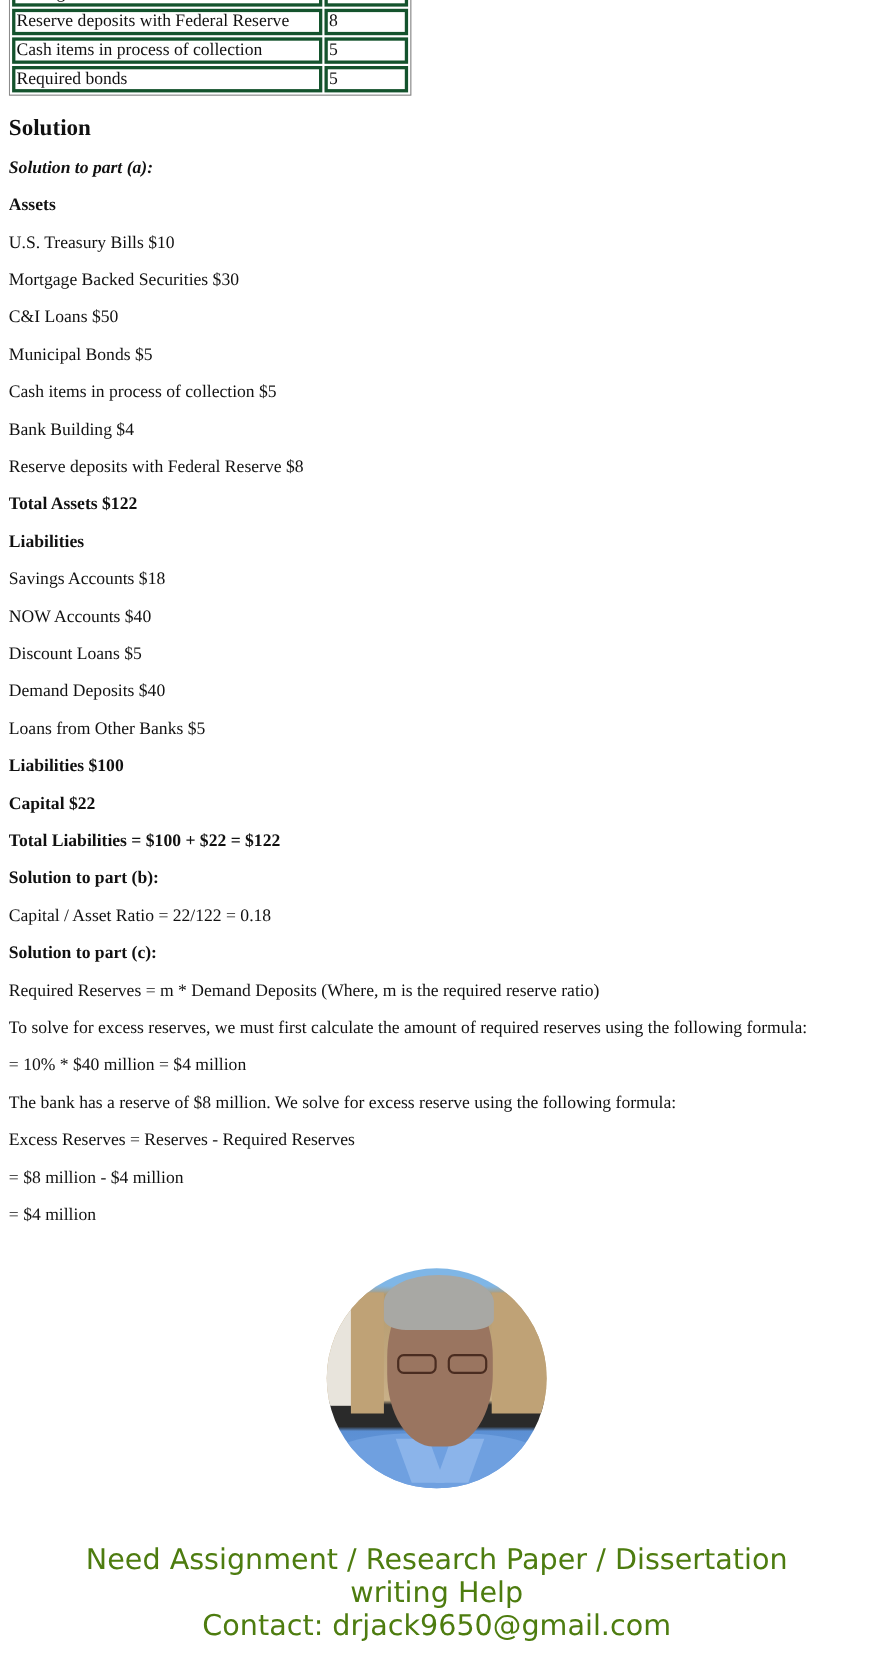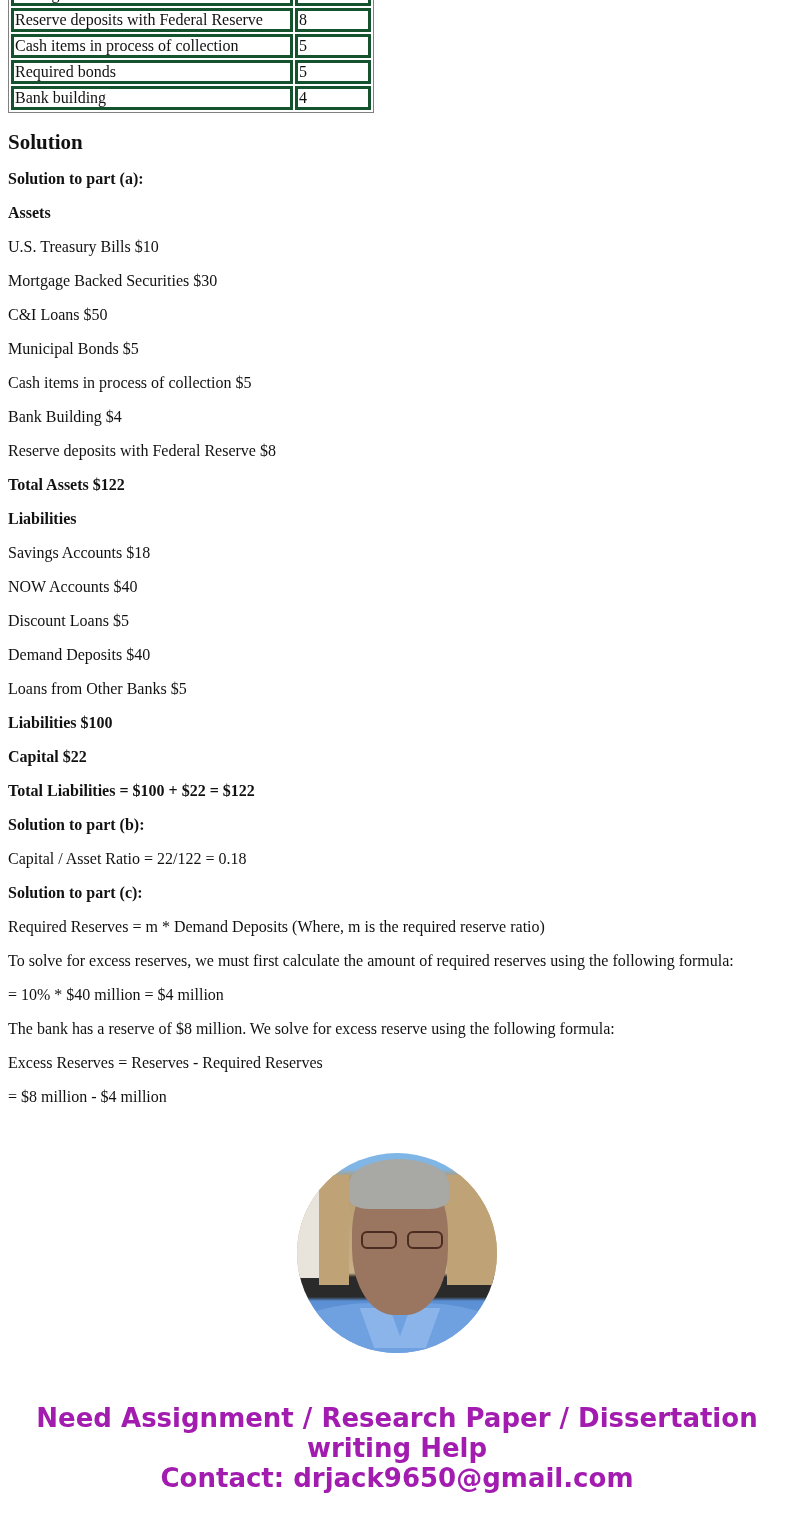--- a/index.html
+++ b/index.html
@@ -17,21 +17,21 @@
     }
     table.data td {
       border: 3px solid #14532d; padding: 0 1px; height: 18px;
     }
     table.data td.label { width: 274px; }
     table.data td.value { width: 68px; }
     h3 {
       font-size: 21px; font-weight: bold; margin: 18px 0 0 0; line-height: 22px;
     }
     p { margin: 16px 0 0 0; line-height: 18px; }
-    p.first { margin-top: 17px; }
+    p.first { margin-top: 17px; font-style: italic; }
     .bold { font-weight: bold; }
     .photo {
       position: absolute; left: 297px; top: 1153px; width: 200px; height: 200px;
       border-radius: 50%; overflow: hidden;
       background: linear-gradient(#7fb6e6 0%, #7fb6e6 8%, #b49a6e 12%, #c9b088 60%, #2a2a2a 62%, #2a2a2a 72%, #5b8fd3 74%, #6d9ee0 100%);
     }
     .photo .wall-left { position: absolute; left: 0; top: 25px; width: 30px; height: 100px; background: #e8e4dc; }
     .photo .panel-l { position: absolute; left: 22px; top: 22px; width: 30px; height: 110px; background: #bfa276; }
     .photo .panel-r { position: absolute; right: 0; top: 22px; width: 50px; height: 110px; background: #bfa276; }
     .photo .head {
@@ -50,22 +50,22 @@
       border-radius: 6px; box-sizing: border-box;
     }
     .photo .shirt {
       position: absolute; left: -10px; top: 150px; width: 220px; height: 80px;
       background: #6fa0e0; border-radius: 40% 40% 0 0;
     }
     .photo .collar-l { position: absolute; left: 70px; top: 155px; width: 30px; height: 40px; background: #8bb4ea; transform: skewX(20deg); }
     .photo .collar-r { position: absolute; left: 106px; top: 155px; width: 30px; height: 40px; background: #8bb4ea; transform: skewX(-20deg); }
     .footer {
       position: absolute; left: 0; top: 1403px; width: 794px; text-align: center;
-      font-family: "DejaVu Sans", sans-serif; font-weight: bold; font-size: 26px;
-      line-height: 30px; color: #a21caf;
+      font-family: "DejaVu Sans", sans-serif; font-weight: normal; font-size: 26px;
+      line-height: 30px; color: #4d7c0f;
     }
     .footer div { display: block; }
   </style>
 </head>
 <body>
 
 <div class="content">
   <table class="data">
     <tbody>
       <tr>
@@ -76,24 +76,20 @@
         <td class="label">Reserve deposits with Federal Reserve</td>
         <td class="value">8</td>
       </tr>
       <tr>
         <td class="label">Cash items in process of collection</td>
         <td class="value">5</td>
       </tr>
       <tr>
         <td class="label">Required bonds</td>
         <td class="value">5</td>
-      </tr>
-      <tr>
-        <td class="label">Bank building</td>
-        <td class="value">4</td>
       </tr>
     </tbody>
   </table>
 
   <h3>Solution</h3>
 
   <p class="bold first">Solution to part (a):</p>
   <p class="bold">Assets</p>
   <p>U.S. Treasury Bills $10</p>
   <p>Mortgage Backed Securities $30</p>

